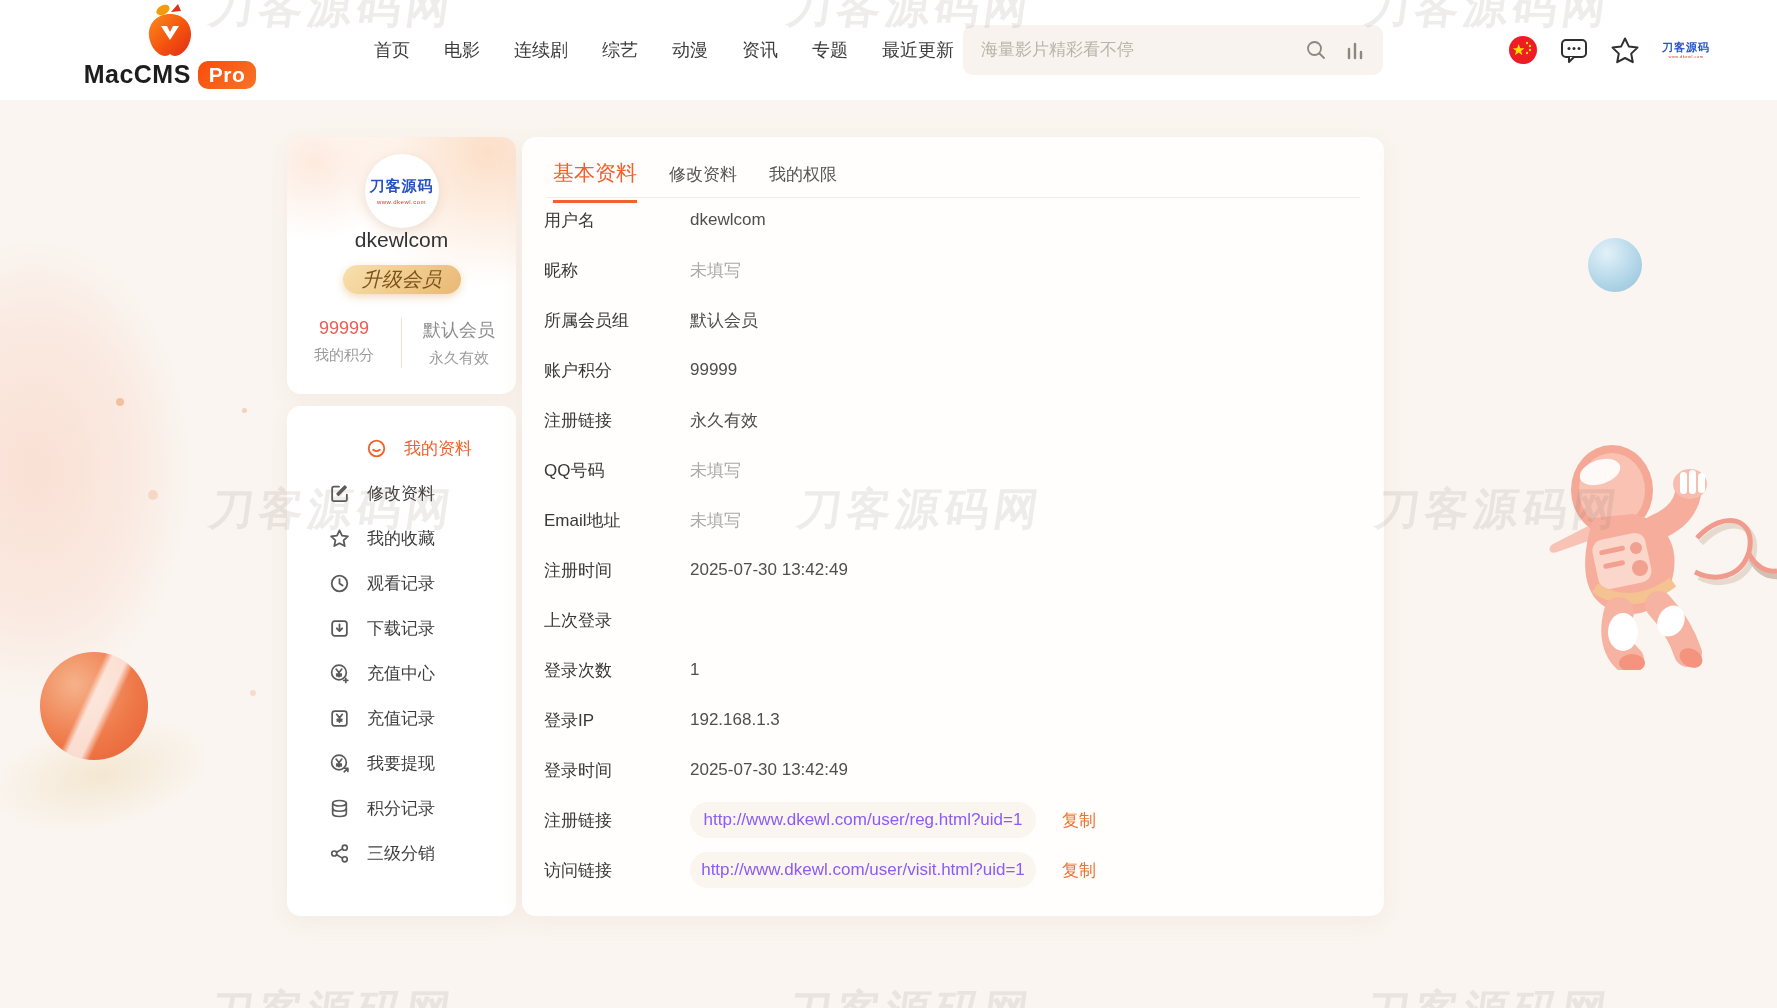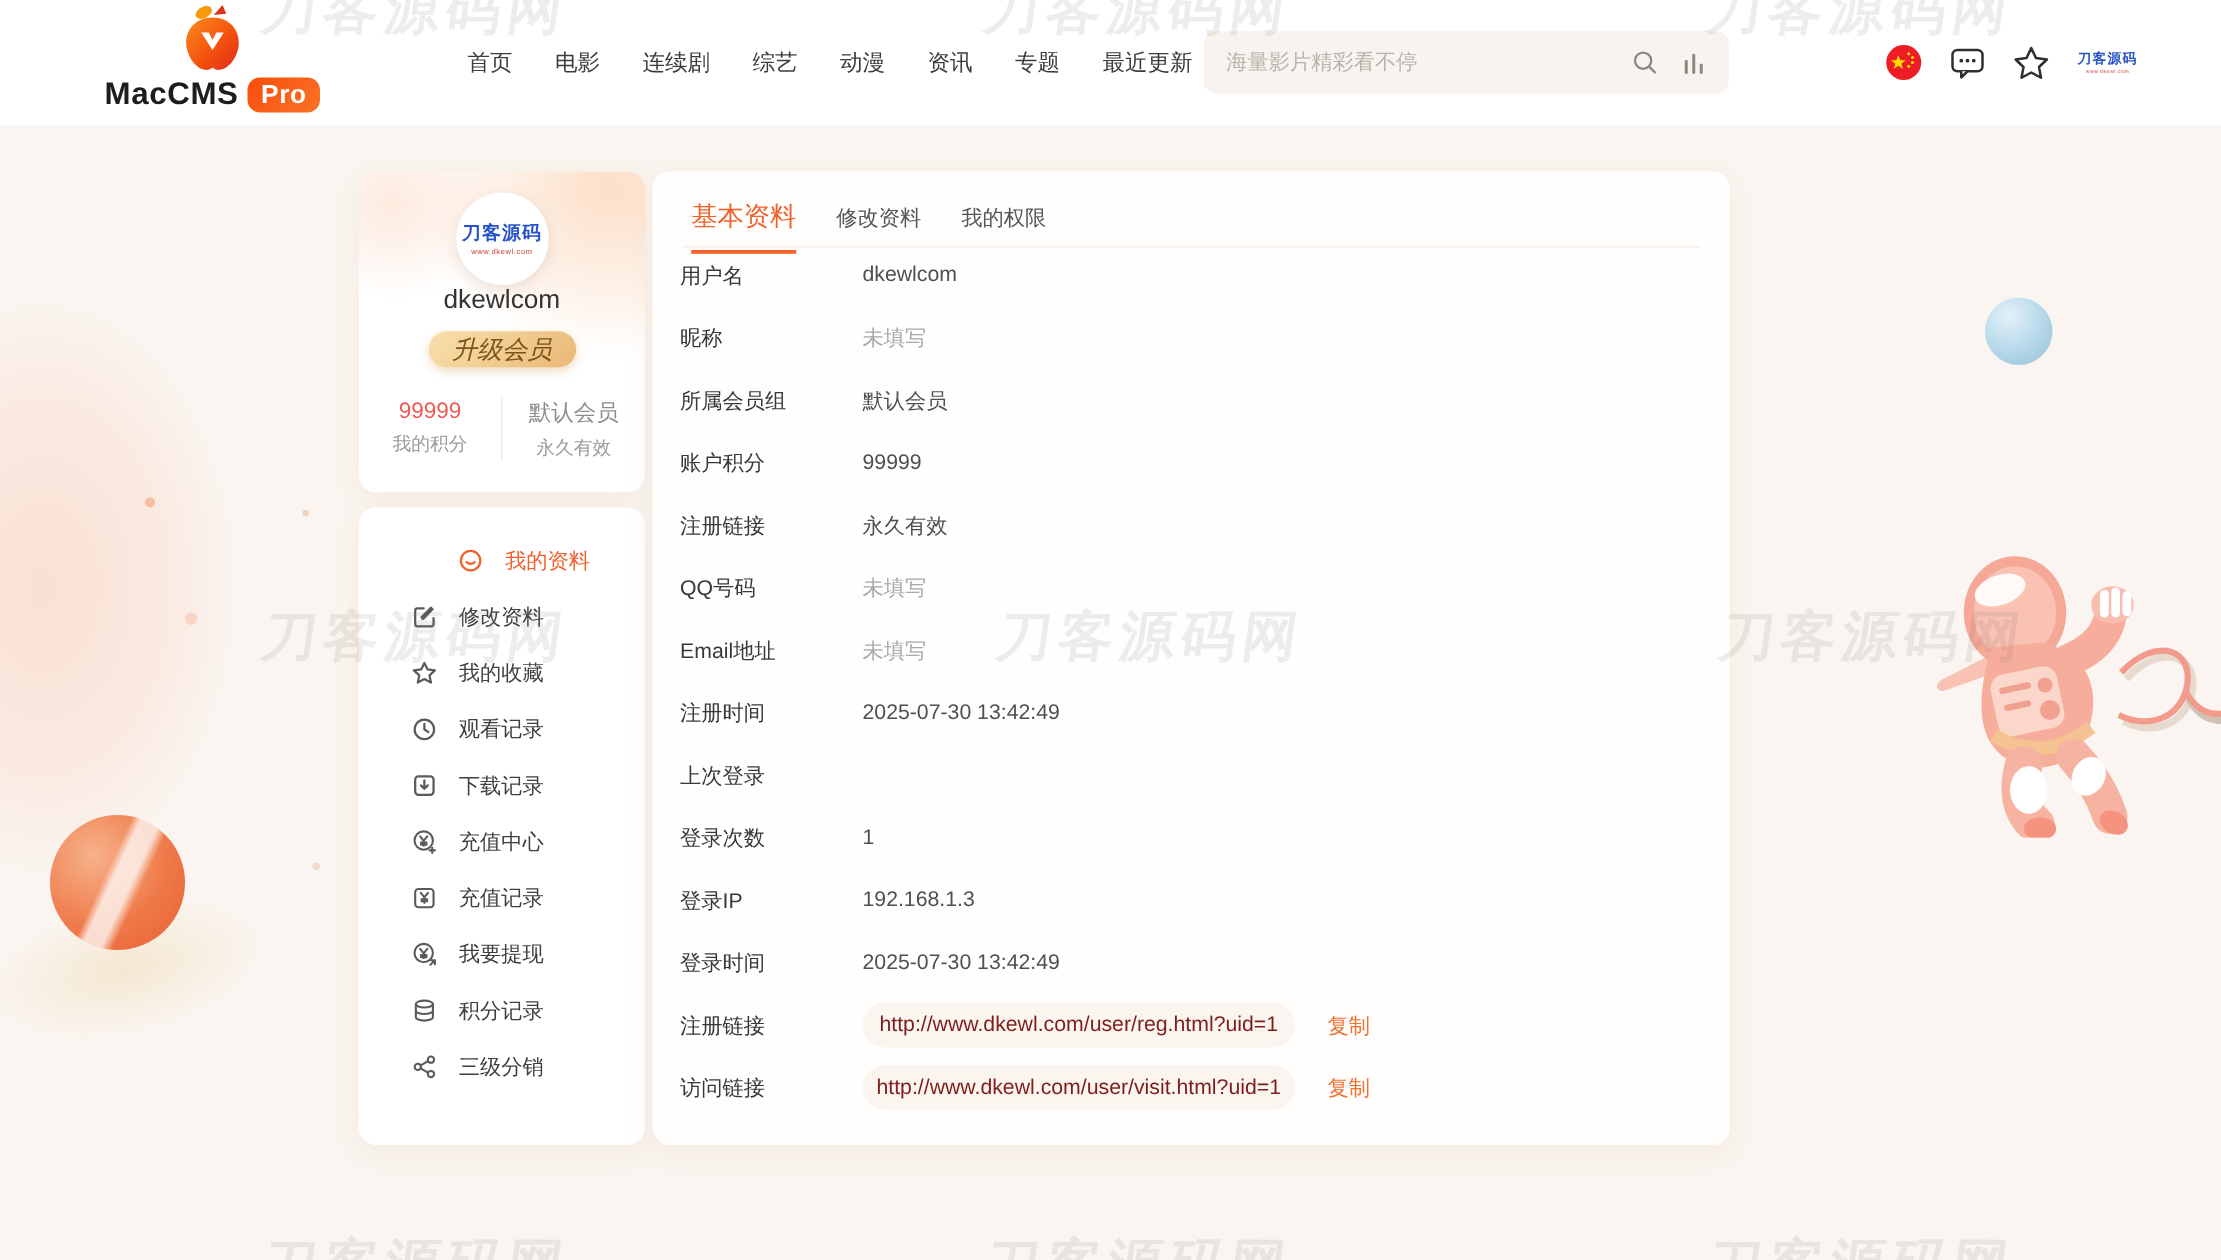--- a/index.html
+++ b/index.html
@@ -82,21 +82,21 @@
   .tabs { position:absolute; left:31px; top:22px; display:flex; align-items:baseline; gap:32px; }
   .tab { font-size:17px; color:#555; cursor:pointer; padding-bottom:13px; }
   .tab.active { font-size:21px; color:#f0612c; border-bottom:3px solid #f0612c; }
   .tabs-divider { position:absolute; left:24px; right:24px; top:60px; height:1px; background:#f1ebe5; }
   .rows { position:absolute; left:0; top:58px; right:0; }
   .row { height:50px; display:flex; align-items:center; padding-left:22px; }
   .row .f-label { width:146px; font-size:17px; color:#383838; flex:none; }
   .row .f-value { font-size:17px; color:#4f4f4f; }
   .row .f-value.muted { color:#a9a9a9; }
   .link-pill { width:346px; height:36px; background:#faf5ee; border-radius:18px; display:flex; align-items:center; justify-content:center;
-    font-size:17px; color:#7f1d1d; cursor:text; }
+    font-size:17px; color:#8b5cf6; cursor:text; }
   .copy-link { margin-left:26px; font-size:17px; color:#f0702f; cursor:pointer; }
 </style>
 </head>
 <body>
 
 <div class="page">
 
   <div class="blob-left"></div>
   <div class="blob-left2"></div>
   <div class="ball-orange"></div>

